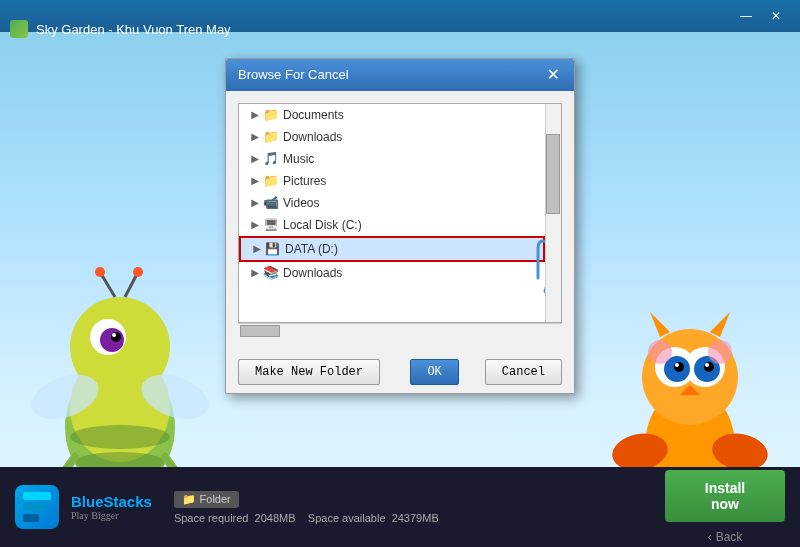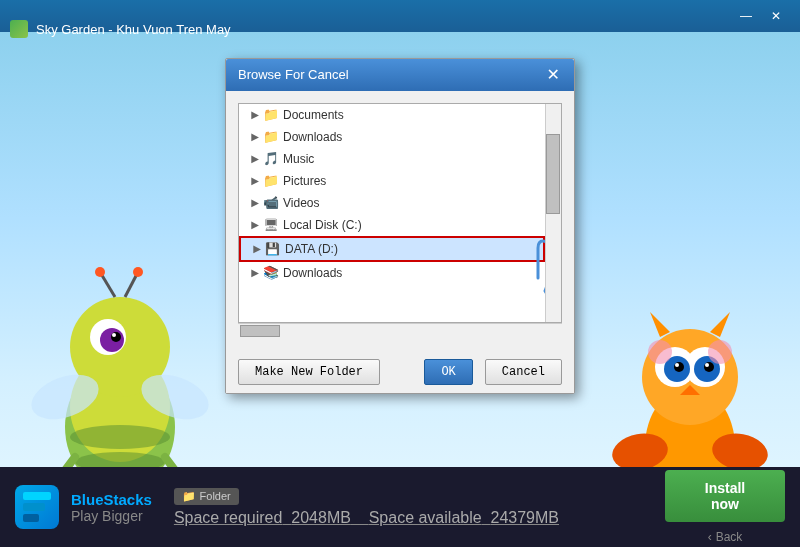--- a/index.html
+++ b/index.html
@@ -130,21 +130,22 @@
     .bluestacks-text {
       flex-shrink: 0;
     }
     .bluestacks-name {
       color: #00aaff;
       font-size: 15px;
       font-weight: bold;
     }
     .bluestacks-tagline {
       color: #888;
-      font-size: 14px;
+      font-size: 10px;
+      font-family: Liberation Serif, serif;
     }
 
     .bottom-center {
       flex: 1;
       padding-left: 10px;
     }
     .install-path-row {
       display: flex;
       align-items: center;
       gap: 8px;
@@ -161,22 +162,21 @@
       font-size: 11px;
       padding: 2px 8px;
       border-radius: 3px;
       cursor: pointer;
       display: flex;
       align-items: center;
       gap: 4px;
     }
     .space-info {
       color: #888;
-      font-size: 16px;
-      text-decoration: underline;
+      font-size: 11px;
     }
     .space-info span { color: #aaa; }
 
     .bottom-right {
       display: flex;
       flex-direction: column;
       align-items: center;
       gap: 8px;
       flex-shrink: 0;
     }
@@ -328,21 +328,21 @@
       padding: 5px 16px;
       font-size: 12px;
       border: 1px solid #999;
       background: linear-gradient(180deg, #fafafa, #e0e0e0);
       cursor: pointer;
       border-radius: 2px;
       font-family: Liberation Mono, monospace;
     }
     .dialog-btn-group {
       display: flex;
-      gap: 12px;
+      gap: 26px;
     }
     .dialog-btn.ok {
       background: linear-gradient(180deg, #4a90d9, #2e6db4);
       color: white;
       border-color: #1a5a9a;
     }
 
     
     .hand-cursor {
       position: absolute;

